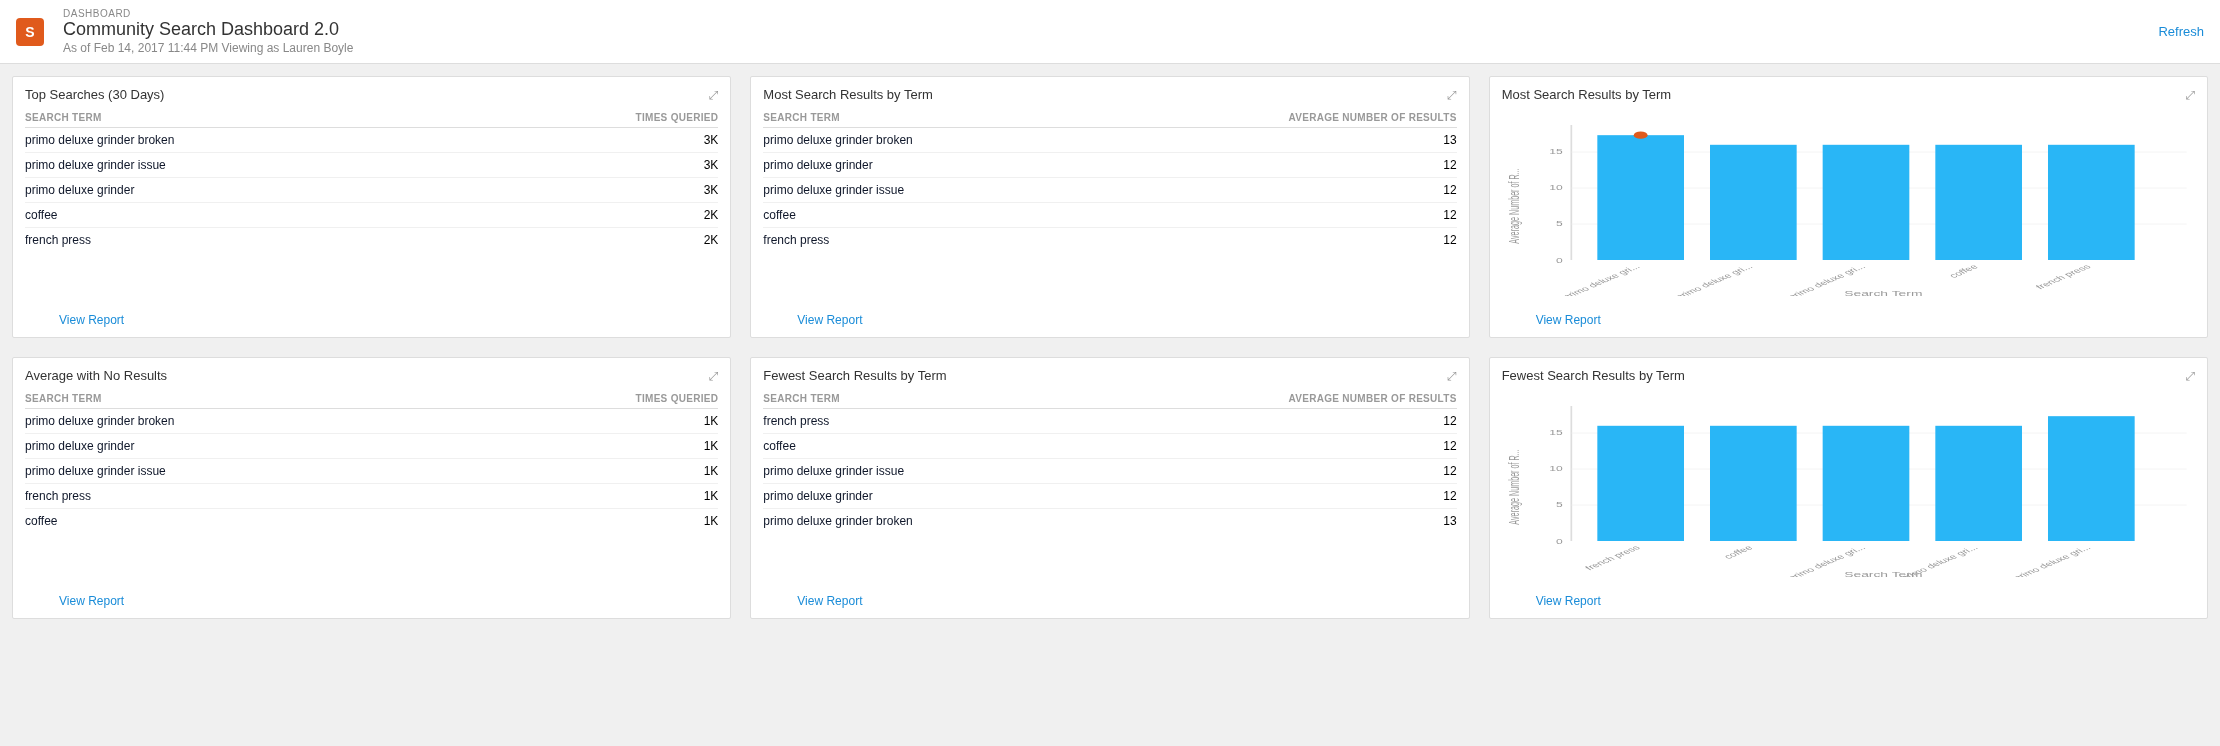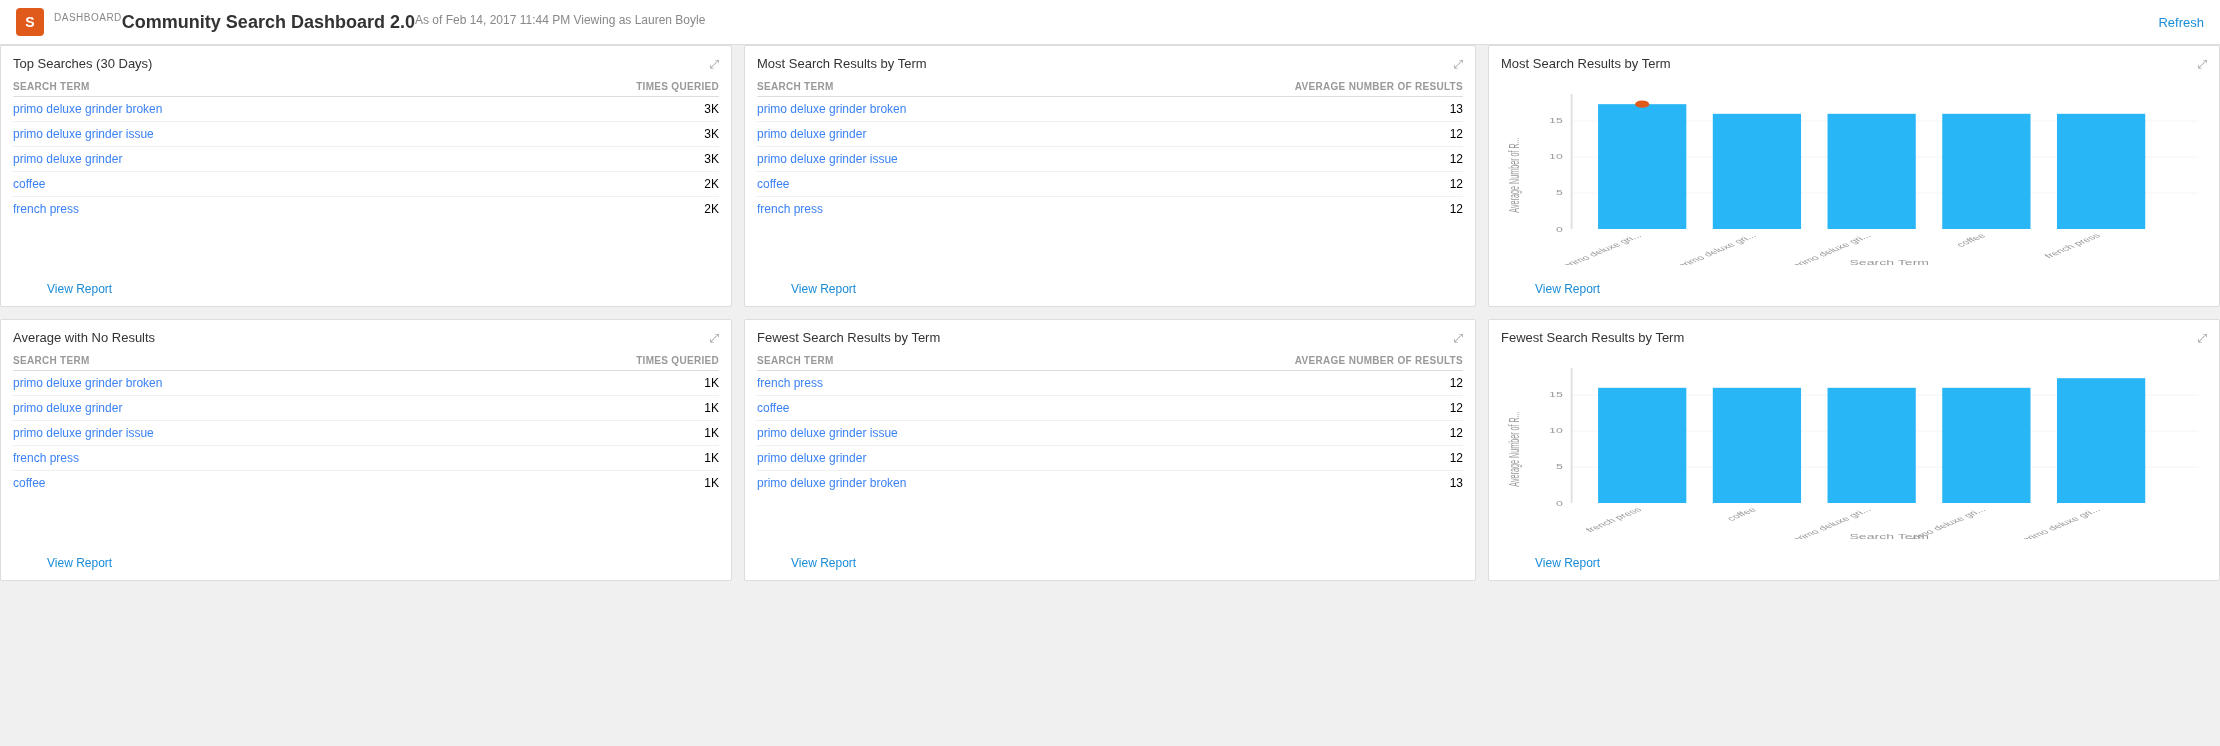--- a/index.html
+++ b/index.html
@@ -1,39 +1,39 @@
 <!DOCTYPE html>
 <html><head>
   <meta charset="utf-8">
   <style>
     * { box-sizing: border-box; margin: 0; padding: 0; }
     body { font-family: 'Segoe UI', Arial, sans-serif; background: #f0f0f0; font-size: 12px; color: #333; }
 
     .header { background: #fff; padding: 8px 16px; border-bottom: 1px solid #ddd; display: flex; align-items: center; justify-content: space-between; }
     .header-left { display: flex; align-items: center; gap: 10px; }
     .header-logo { width: 28px; height: 28px; background: #e05a1c; border-radius: 4px; display: flex; align-items: center; justify-content: center; color: white; font-size: 14px; font-weight: bold; flex-shrink: 0; }
-    .header-title-block { display: flex; flex-direction: row; }
+    .header-title-block { display: flex; flex-direction: column; margin-left: 9px; }
     .header-label { font-size: 10px; color: #888; text-transform: uppercase; letter-spacing: 0.5px; }
-    .header-title { font-size: 18px; color: #333; font-weight: 700; }
+    .header-title { font-size: 18px; color: #333; font-weight: 400; }
     .header-subtitle { font-size: 12px; color: #888; margin-top: 1px; }
     .refresh-btn { color: #1a8cd8; font-size: 13px; cursor: pointer; background: none; border: none; }
 
-    .dashboard { display: grid; grid-template-columns: 1fr 1fr 1fr; grid-template-rows: auto auto; gap: 12px; }
+    .dashboard { padding: 12px; display: grid; grid-template-columns: 1fr 1fr 1fr; grid-template-rows: auto auto; gap: 19px; }
 
     .card { background: #fff; border: 1px solid #ddd; border-radius: 2px; display: flex; flex-direction: column; }
     .card-header { display: flex; justify-content: space-between; align-items: center; padding: 10px 12px 6px 12px; border-bottom: none; }
     .card-title { font-size: 13px; color: #333; font-weight: 400; }
     .expand-icon { color: #999; font-size: 12px; cursor: pointer; }
 
     .card-table { flex: 1; padding: 0 12px; }
     .table-header-row { display: flex; justify-content: space-between; padding: 4px 0; border-bottom: 1px solid #ddd; }
     .col-label { font-size: 10px; color: #999; text-transform: uppercase; font-weight: 600; letter-spacing: 0.3px; }
     .data-row { display: flex; justify-content: space-between; padding: 5px 0; border-bottom: 1px solid #f0f0f0; }
     .data-row:last-child { border-bottom: none; }
-    .data-term { color: #3b82f6; font-size: 12px; }
+    .data-term { color: #0f172a; font-size: 12px; }
     .data-value { color: #000000; font-size: 12px; }
 
     .card-footer { padding: 10px 12px; margin-top: auto; margin-left: 34px; }
     .view-report { color: #1a8cd8; font-size: 12px; cursor: pointer; text-decoration: none; }
 
     
     .chart-area { padding: 8px 12px 4px 12px; flex: 1; position: relative; }
     .chart-svg-container { width: 100%; height: 180px; }
 
     .spacer { height: 20px; }

